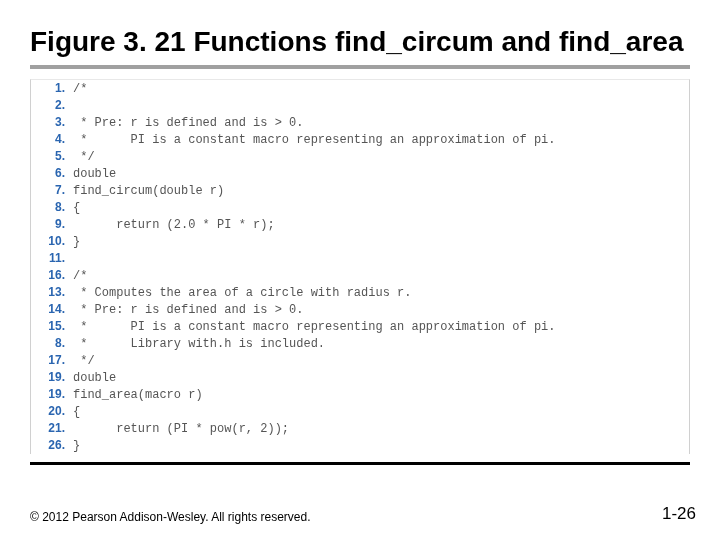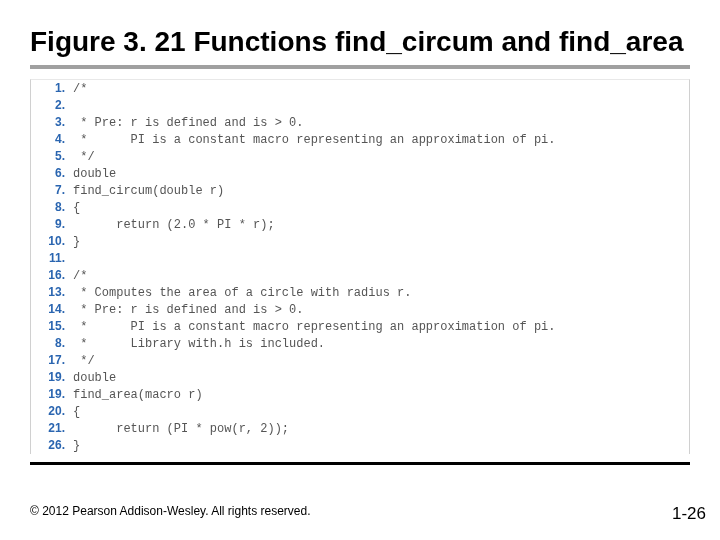--- a/index.html
+++ b/index.html
@@ -58,24 +58,24 @@
   }
   .hr-bottom {
     border: none;
     border-top: 3px solid #000;
     margin: 8px 0 0 0;
   }
   .footer {
     position: absolute;
     bottom: 16px;
     left: 30px;
-    right: 14px;
+    right: 24px;
     display: flex;
     justify-content: space-between;
-    align-items: flex-start;
+    align-items: flex-end;
     font-size: 12px;
     color: #000;
   }
   .pagenum {
     font-size: 17px;
   }
 </style>
 </head>
 <body>
 

